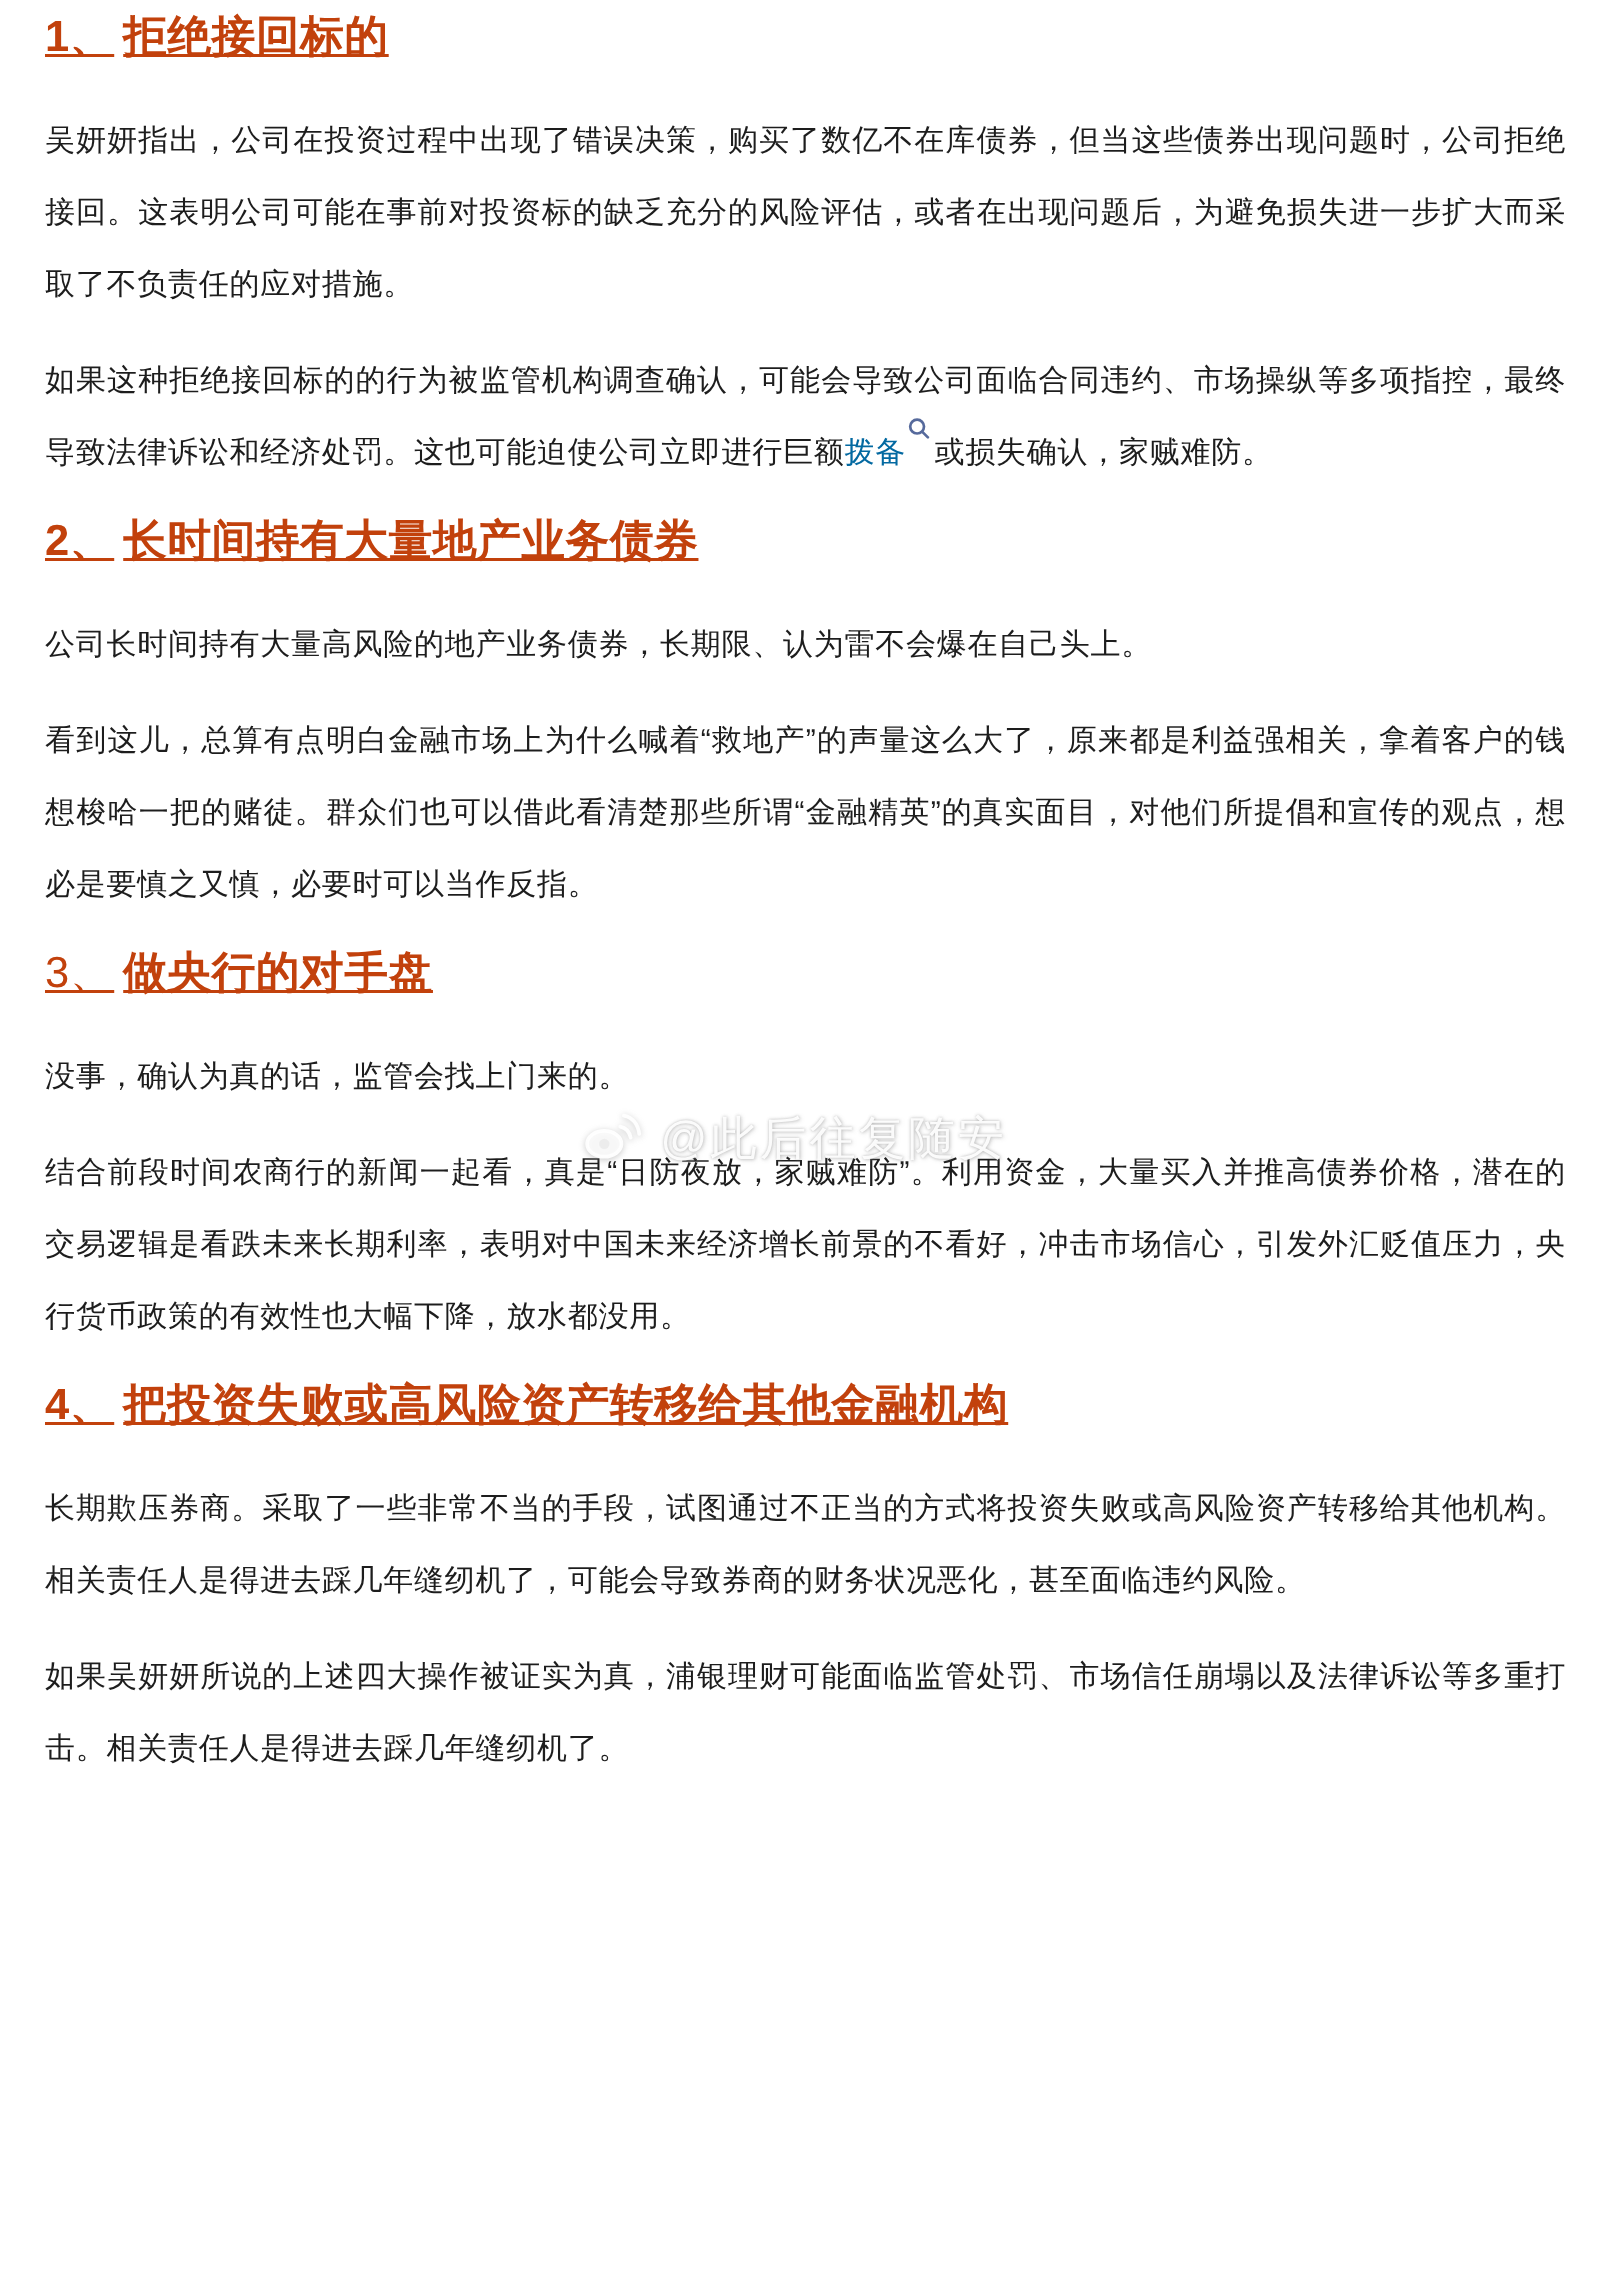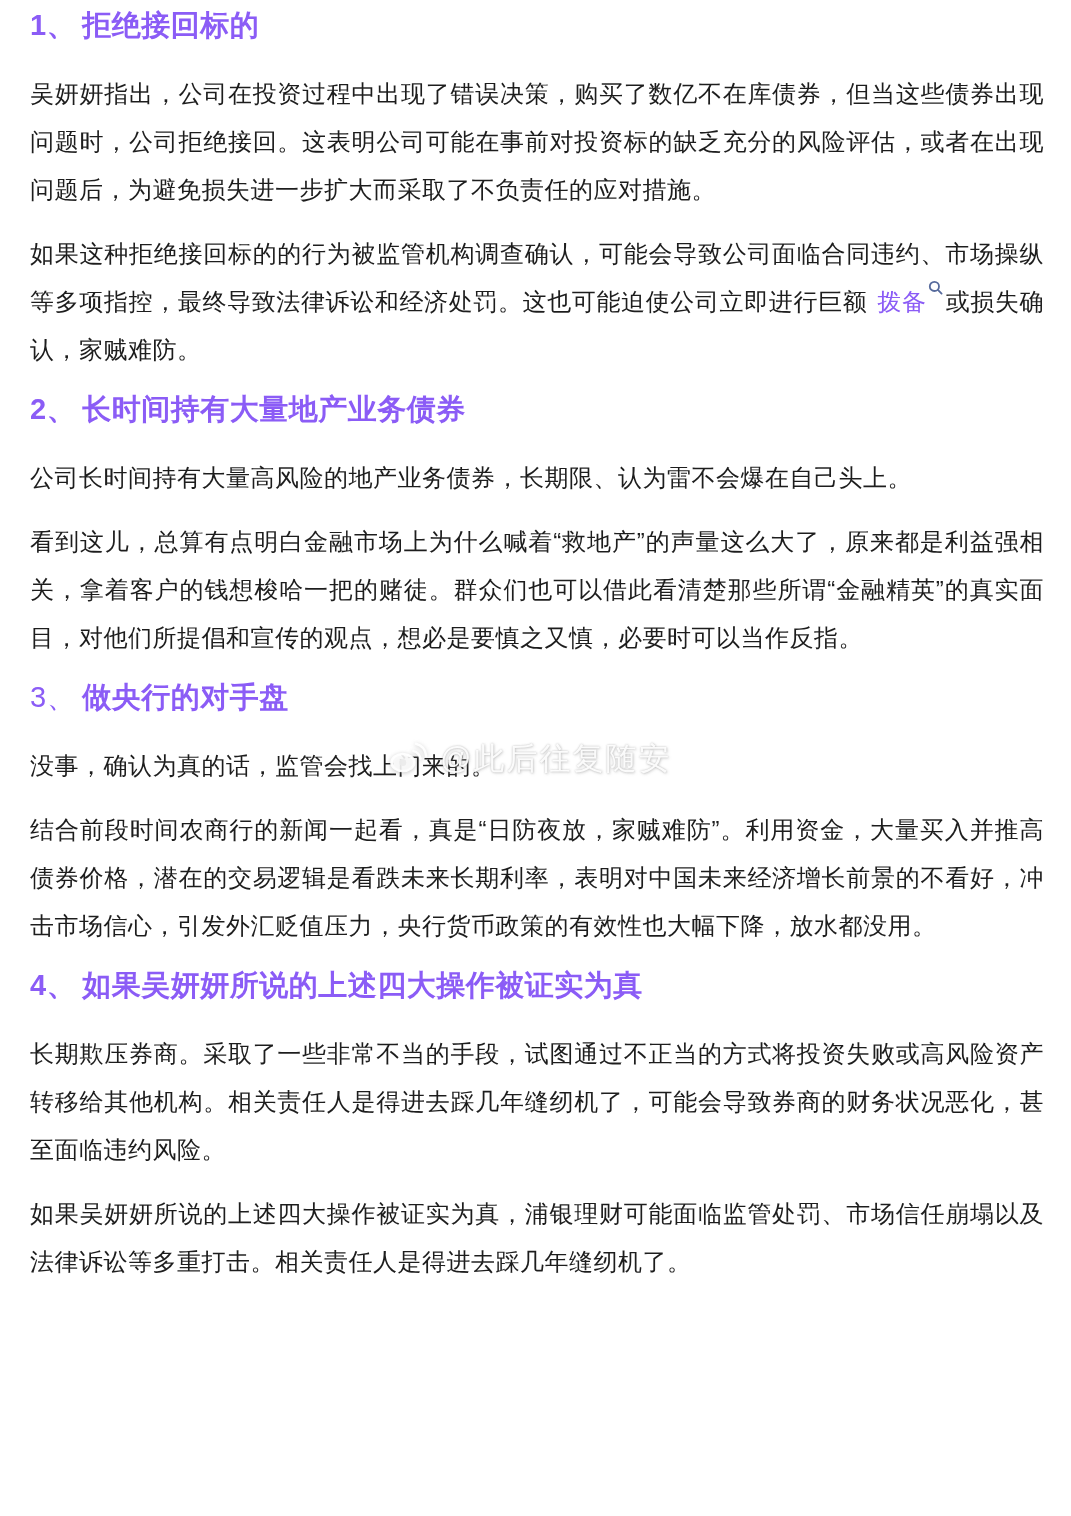--- a/index.html
+++ b/index.html
@@ -15,46 +15,46 @@
     padding: 6px 27px 24px 30px;
     background: #ffffff;
     font-family: "Liberation Sans", "DejaVu Sans", sans-serif;
     color: #1d1d1d;
     overflow: hidden;
   }
   h2.sec-heading {
     font-size: 29px;
     line-height: 38px;
     font-weight: 700;
-    color: #8b5cf6;
+    color: #c2410c;
     margin: 28px 0 26px 0;
     letter-spacing: 0.5px;
+    text-decoration: underline;
   }
   h2.sec-heading:first-child {
     margin-top: 0;
   }
   h2.sec-heading .num {
     margin-right: 6px;
   }
   h2.sec-heading .num.regular {
     font-weight: 400;
   }
   p.body-par {
-    font-size: 24px;
+    font-size: 20px;
     line-height: 48px;
     margin: 16px 0;
     text-align: justify;
     letter-spacing: 0.5px;
     color: #1d1d1d;
   }
   a.entity-link {
-    color: #8b5cf6;
+    color: #0369a1;
     text-decoration: none;
     cursor: pointer;
-    margin-left: 10px;
   }
   .sup-icon {
     display: inline-block;
     vertical-align: 14px;
     margin: 0 2px 0 1px;
     line-height: 0;
   }
   .watermark {
     position: absolute;
     top: 738px;
@@ -97,21 +97,21 @@
     <p class="body-par">看到这儿，总算有点明白金融市场上为什么喊着“救地产”的声量这么大了，原来都是利益强相关，拿着客户的钱想梭哈一把的赌徒。群众们也可以借此看清楚那些所谓“金融精英”的真实面目，对他们所提倡和宣传的观点，想必是要慎之又慎，必要时可以当作反指。</p>
   </section>
 
   <section>
     <h2 class="sec-heading"><span class="num regular">3、</span><span class="ttl">做央行的对手盘</span></h2>
     <p class="body-par">没事，确认为真的话，监管会找上门来的。</p>
     <p class="body-par">结合前段时间农商行的新闻一起看，真是“日防夜放，家贼难防”。利用资金，大量买入并推高债券价格，潜在的交易逻辑是看跌未来长期利率，表明对中国未来经济增长前景的不看好，冲击市场信心，引发外汇贬值压力，央行货币政策的有效性也大幅下降，放水都没用。</p>
   </section>
 
   <section>
-    <h2 class="sec-heading"><span class="num">4、</span><span class="ttl">如果吴妍妍所说的上述四大操作被证实为真</span></h2>
+    <h2 class="sec-heading"><span class="num">4、</span><span class="ttl">把投资失败或高风险资产转移给其他金融机构</span></h2>
     <p class="body-par">长期欺压券商。采取了一些非常不当的手段，试图通过不正当的方式将投资失败或高风险资产转移给其他机构。相关责任人是得进去踩几年缝纫机了，可能会导致券商的财务状况恶化，甚至面临违约风险。</p>
     <p class="body-par">如果吴妍妍所说的上述四大操作被证实为真，浦银理财可能面临监管处罚、市场信任崩塌以及法律诉讼等多重打击。相关责任人是得进去踩几年缝纫机了。</p>
   </section>
 
   <div class="watermark">
     <span class="wm-logo">
       <svg width="40" height="36" viewBox="0 0 48 44">
         <g fill="none" stroke="rgba(255,255,255,0.95)" stroke-width="3">
           <ellipse cx="17" cy="30" rx="14" ry="10.5" fill="rgba(255,255,255,0.85)"></ellipse>
           <circle cx="17" cy="30" r="4.2" fill="rgba(235,235,235,0.9)" stroke="none"></circle>

